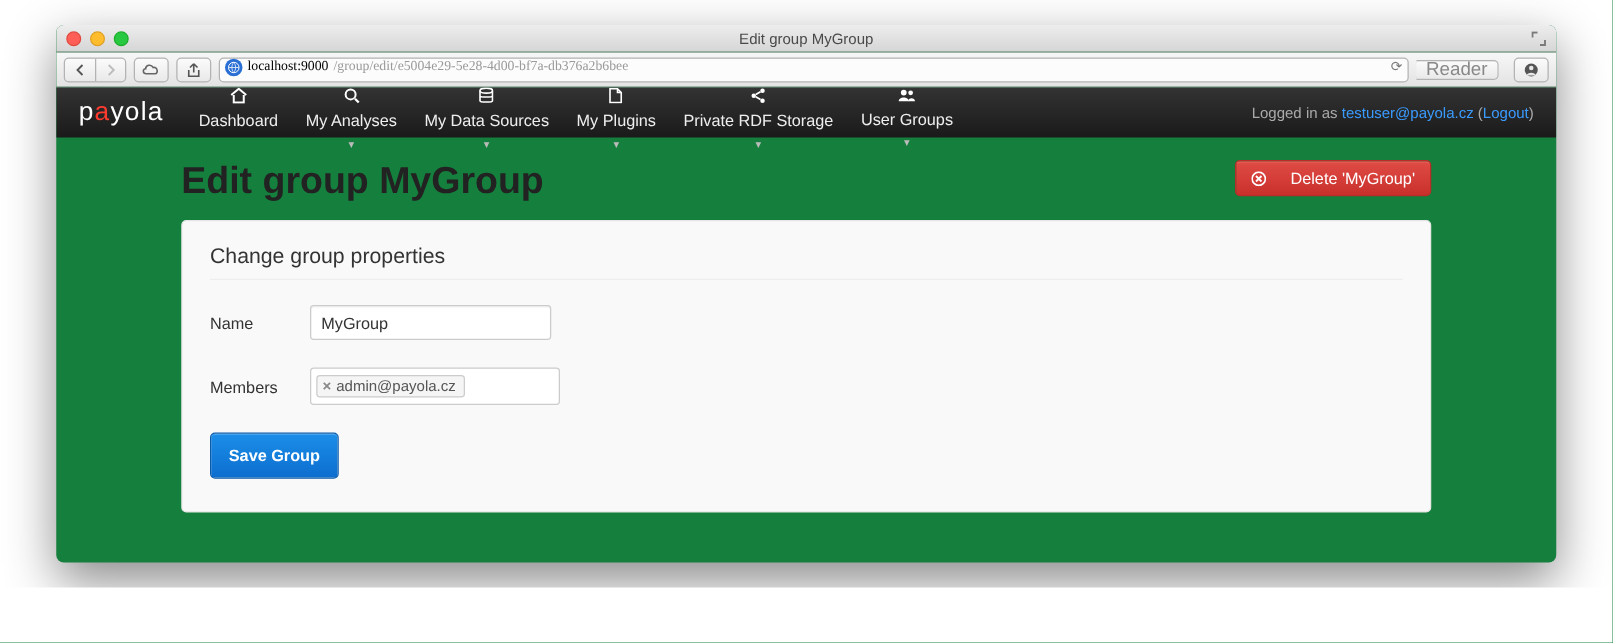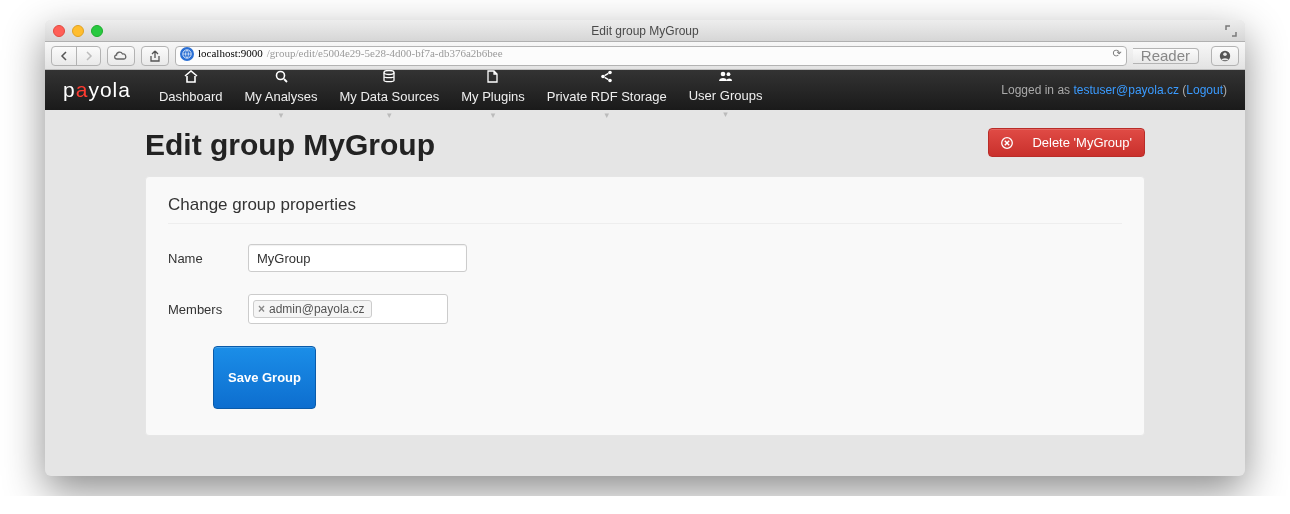--- a/index.html
+++ b/index.html
@@ -9,21 +9,21 @@
   background: #fff;
   display: flex;
   justify-content: center;
   padding: 20px;
 }
 .mac-window {
   width: 1200px;
   box-shadow: 0 15px 40px rgba(0,0,0,0.45);
   border-radius: 6px;
   overflow: hidden;
-  background: #e5e5e5;
+  background: #15803d;
 }
 .titlebar {
   height: 22px;
   background: linear-gradient(#ededed,#d6d6d6);
   border-bottom: 1px solid #b0b0b0;
   display: flex;
   align-items: center;
   padding: 0 8px;
   position: relative;
 }
@@ -100,38 +100,37 @@
 }
 .well {
   margin-top:14px; background:#f9f9f9; border:1px solid #e6e6e6; border-radius:4px;
   padding:18px 22px 26px;
 }
 .well h3 { font-size:17px; font-weight:400; color:#333; margin-bottom:6px; }
 .well hr { border:none; border-top:1px solid #eee; margin:8px 0 20px; }
 .form-row { display:flex; align-items:center; margin-bottom:22px;gap:20px; }
 .form-row label { width:60px; color:#333; font-size:13px; }
 .text-input {
-  height:28px; width:219px; border:1px solid #ccc; border-radius:3px;
+  height:28px; width:193px; border:1px solid #ccc; border-radius:3px;
   padding:0 8px; font-size:13px; background:#fff; color:#333;
   box-shadow:inset 0 1px 1px rgba(0,0,0,.06);
 }
 .token-input {
   min-height:30px; width:200px; border:1px solid #ccc; border-radius:3px;
   padding:3px 4px; background:#fff; display:flex; gap:4px; align-items:center;
 }
 .token {
   border:1px solid #ccc; border-radius:3px; background:#f5f5f5;
   padding:1px 6px 1px 4px; font-size:12px; color:#555; display:flex; align-items:center; gap:4px;
 }
 .token .x { color:#888; cursor:pointer; font-weight:bold; }
 .save-btn {
   background:linear-gradient(#1b8ee8,#0d6ecf); color:#fff; border:1px solid #0a5baa;
-  border-radius:4px; padding:23px 14px; font-size:13px; font-weight:600;
+  border-radius:4px; padding:10px 14px; font-size:13px; font-weight:600;
   box-shadow:inset 0 1px 0 rgba(255,255,255,0.2);
-  margin-left:45px;
 }
 svg { display:block; }
 </style>
 </head>
 <body>
 
 <div class="mac-window">
 
   <div class="titlebar">
     <div class="traffic">

